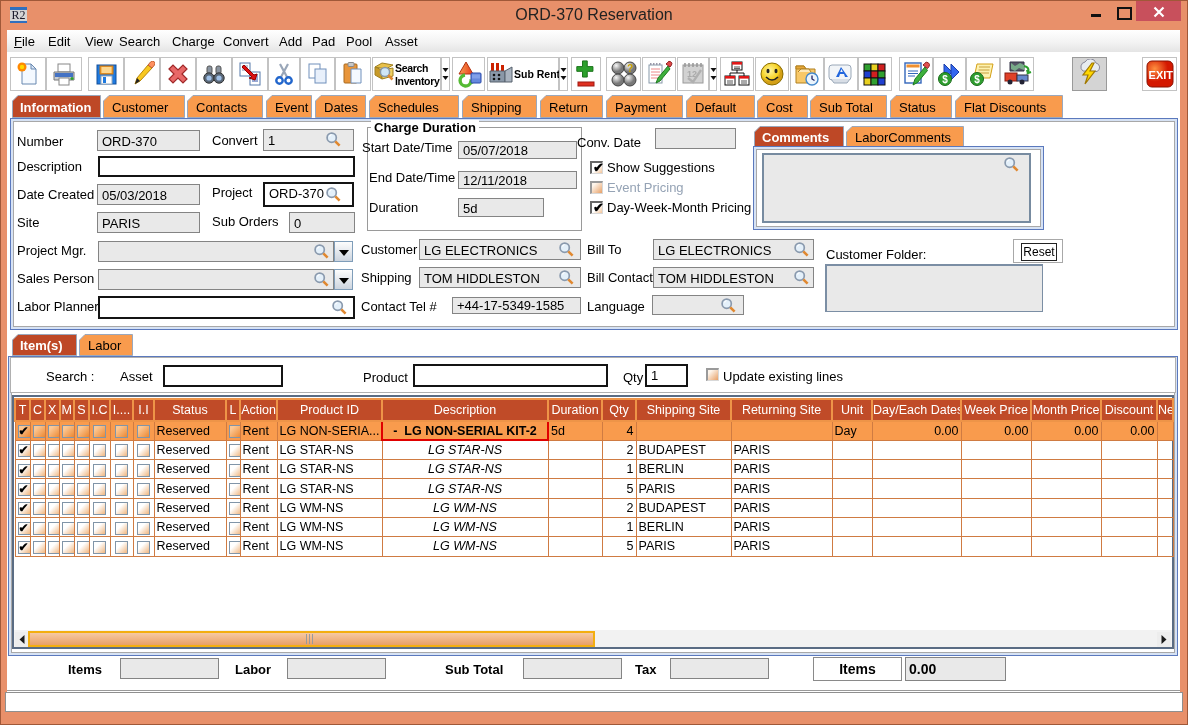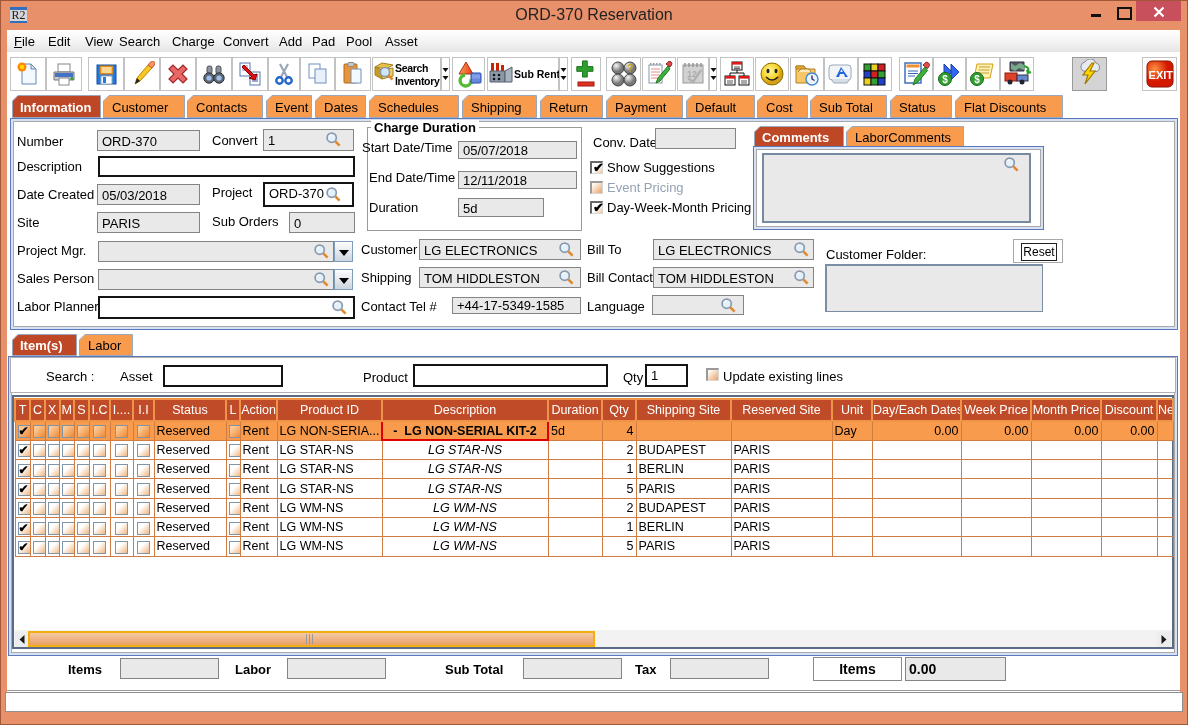--- a/index.html
+++ b/index.html
@@ -411,21 +411,21 @@
     <path d="M4.5 5.5 a3 3 0 0 1 2-2" stroke="#fff" stroke-width="1.2" fill="none"></path>
   </svg>
 <div class="a" style="left:367px;top:127px;width:213px;height:102px;border:1px solid #9a9a9a;"></div>
 <div class="blbl" style="left:371px;top:120px;background:#fff;padding:0 3px;">Charge Duration</div>
 <div class="lbl" style="left:353px;top:140px;margin-left:9px;">Start Date/Time</div>
 <div class="inp grey" style="left:458px;top:141px;width:119px;height:18px;padding-top:1px;">05/07/2018</div>
 <div class="lbl" style="left:369px;top:170px;">End Date/Time</div>
 <div class="inp grey" style="left:458px;top:171px;width:119px;height:18px;padding-top:1px;">12/11/2018</div>
 <div class="lbl" style="left:369px;top:200px;">Duration</div>
 <div class="inp grey" style="left:458px;top:198px;width:86px;height:19px;padding-top:2px;">5d</div>
-<div class="lbl" style="left:593px;top:135px;">Conv. Date</div>
+<div class="lbl" style="left:577px;top:135px;">Conv. Date</div>
 <div class="inp grey" style="left:655px;top:128px;width:81px;height:21px;"></div>
 <div class="cb" style="left:590,;top:161px;left:590px;">
     <span class="chk">✔</span>
   </div>
 <div class="lbl" style="left:607px;top:160px;">Show Suggestions</div>
 <div class="cb dis" style="left:590px;top:181px;"></div>
 <div class="lbl" style="left:607px;top:180px;color:#95a3b5;">Event Pricing</div>
 <div class="cb" style="left:590px;top:201px;">
     <span class="chk">✔</span>
   </div>
@@ -540,21 +540,21 @@
         <td class="h">I....</td>
         <td class="h">I.I</td>
         <td class="h">Status</td>
         <td class="h">L</td>
         <td class="h">Action</td>
         <td class="h">Product ID</td>
         <td class="h">Description</td>
         <td class="h">Duration</td>
         <td class="h">Qty</td>
         <td class="h">Shipping Site</td>
-        <td class="h">Reserved Site</td>
+        <td class="h">Returning Site</td>
         <td class="h">Unit</td>
         <td class="h">Day/Each Dates</td>
         <td class="h">Week Price</td>
         <td class="h">Month Price</td>
         <td class="h">Discount</td>
         <td class="h">Ne</td>
       </tr>
       <tr class="hl" style="height:19.3px;">
         <td style="background:#f99b4d;">
           <div class="tcb">

